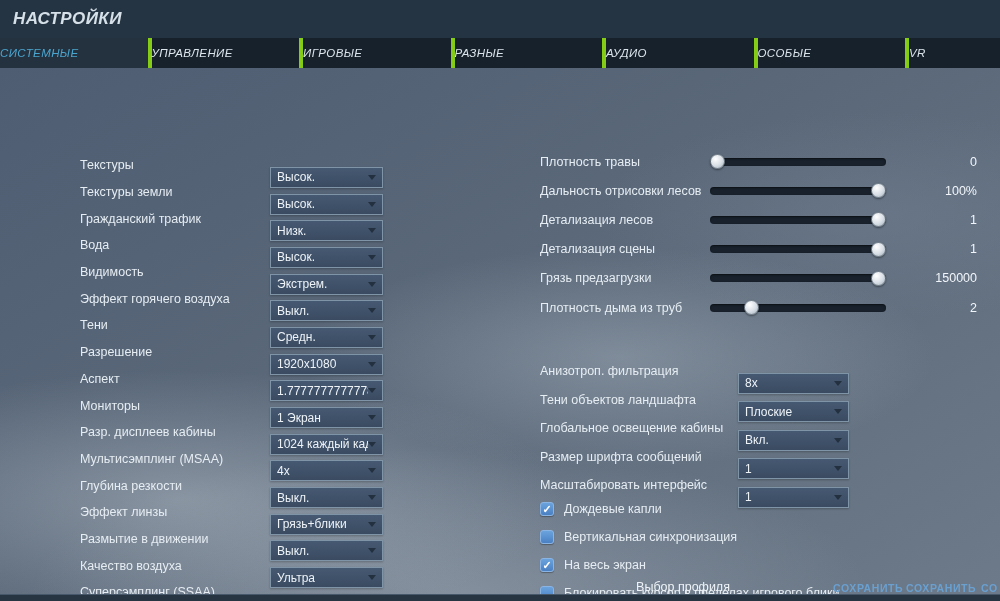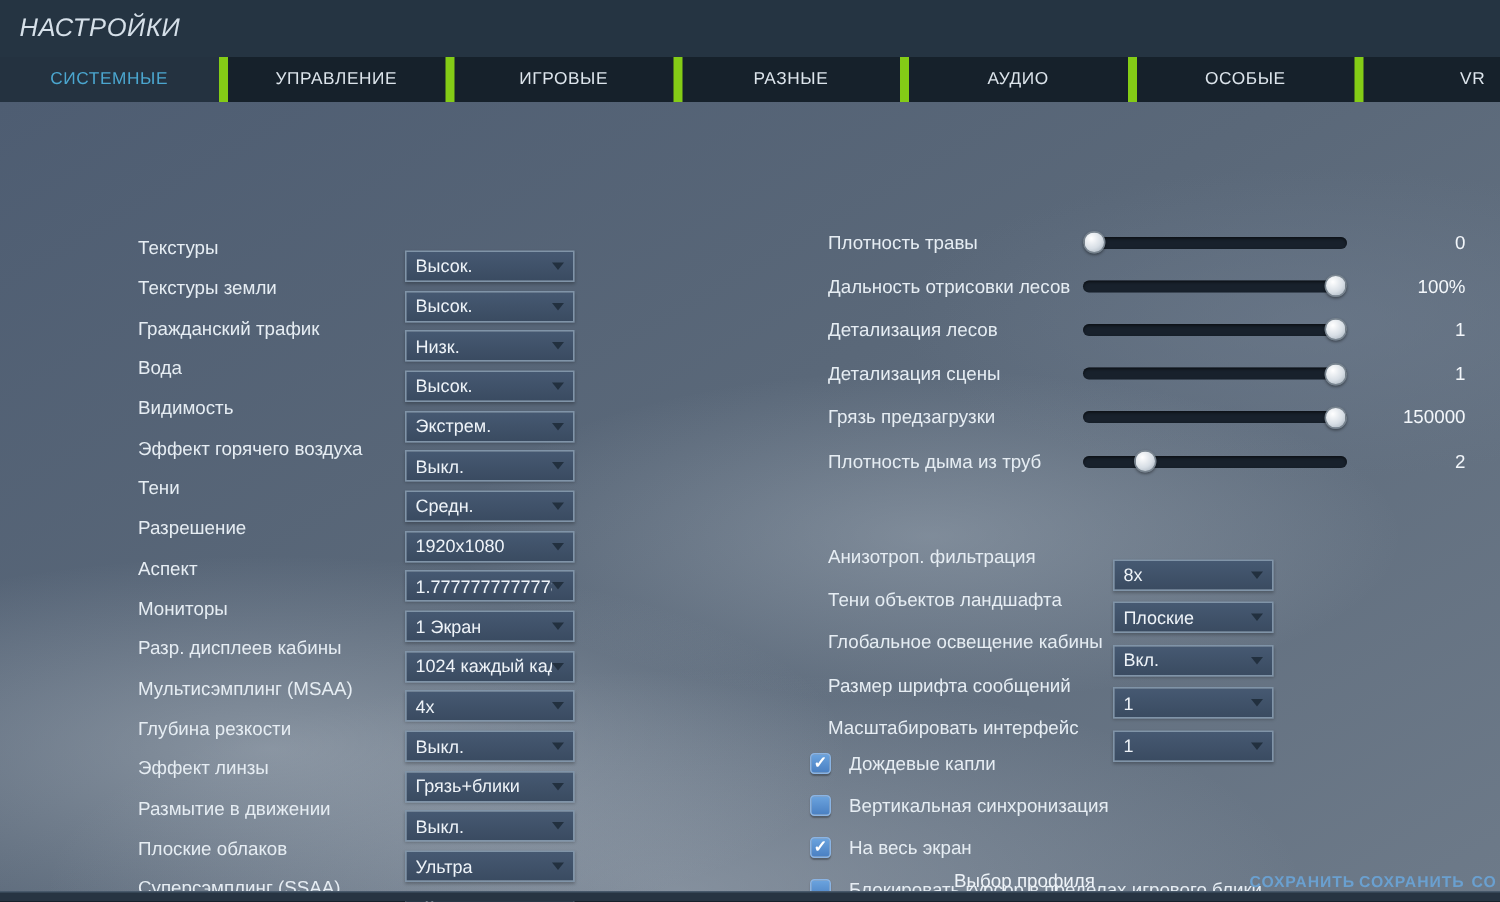--- a/index.html
+++ b/index.html
@@ -1,38 +1,38 @@
 <!DOCTYPE html>
 <html><head>
 <meta charset="utf-8">
 <style>
   * { margin:0; padding:0; box-sizing:border-box; }
   body { font-family:"Liberation Sans", sans-serif; background:#000; }
   .screen { position:relative; width:1000px; height:601px; overflow:hidden; background:#1a2530; }
 
   
   .header { position:absolute; top:0; left:0; width:100%; height:38px; background:#253442; }
-  .header .title { display:inline-block; padding-left:13px; line-height:38px; font-size:17px; font-weight:normal; font-style:italic; color:#d6e0e9; letter-spacing:.4px; }
+  .header .title { display:inline-block; padding-left:13px; line-height:38px; font-size:17px; font-weight:bold; font-style:italic; color:#d6e0e9; letter-spacing:.4px; }
 
   
   .tabbar { position:absolute; top:38px; left:0; width:100%; height:30px; background:#16212b; display:flex; }
-  .tab { flex:0 0 151.5px; height:30px; line-height:30px; text-align:center; font-size:11.5px; color:#dde5ec; letter-spacing:.4px; border-right:6px solid #84cc16; cursor:pointer; }
+  .tab { flex:0 0 151.5px; height:30px; line-height:30px; text-align:left; font-size:11.5px; color:#dde5ec; letter-spacing:.4px; border-right:4px solid #84cc16; cursor:pointer;font-style:italic; }
   .tab.active { background:#243240; color:#4ba6cf; }
 
   
   .content { position:absolute; top:68px; left:0; width:100%; height:526px;
     background:
       radial-gradient(55% 35% at 18% 82%, rgba(198,206,214,.42), rgba(198,206,214,0) 70%),
       radial-gradient(45% 30% at 62% 55%, rgba(188,198,208,.35), rgba(188,198,208,0) 70%),
       radial-gradient(40% 28% at 88% 28%, rgba(110,124,142,.55), rgba(110,124,142,0) 70%),
       radial-gradient(60% 40% at 45% 100%, rgba(187,195,205,.38), rgba(187,195,205,0) 70%),
       linear-gradient(150deg, #4e5d72 0%, #5a6879 45%, #6d7a89 100%);
   }
 
-  .lbl { font-size:12.5px; color:#e6edf3; white-space:nowrap;margin-left:12px; }
+  .lbl { font-size:12.5px; color:#e6edf3; white-space:nowrap; }
 
   
   .select { height:21px; border:1px solid #8094a8; background:linear-gradient(180deg,#465972 0%, #3a4b61 100%); display:flex; align-items:center; padding:0 6px; cursor:pointer; box-shadow:0 1px 2px rgba(0,0,0,.25);margin-top:24px; }
   .select .sel-val { font-size:12px; color:#eef3f8; white-space:nowrap; overflow:hidden; }
   .select .arrow { margin-left:auto; width:0; height:0; border-left:4px solid transparent; border-right:4px solid transparent; border-top:5px solid #22303f; }
 
   
   .left-rows { position:absolute; left:80px; top:84px; width:303px; }
   .lrow { height:26.7px; display:flex; align-items:center; }
   .lrow .lbl { flex:1; }
@@ -50,21 +50,21 @@
   
   .rselects { position:absolute; left:540px; top:289px; width:309px; }
   .rrow { height:28.5px; display:flex; align-items:center; }
   .rrow .lbl { width:198px; }
   .rrow .select { width:111px; }
 
   
   .checks { position:absolute; left:540px; top:427px; width:437px; }
   .crow { height:28px; display:flex; align-items:center; }
   .checkbox { width:14px; height:14px; border-radius:3px; border:1px solid #8ab4e4; background:linear-gradient(180deg,#6ba3de,#4a80c2); display:flex; align-items:center; justify-content:center; color:#ffffff; font-size:11px; font-weight:bold; line-height:1; cursor:pointer; box-shadow:0 1px 1px rgba(0,0,0,.3); }
-  .crow .lbl { }
+  .crow .lbl { margin-left:10px; }
 
   .caption { position:absolute; font-size:12.5px; color:#eef3f8; text-align:center; }
   .savelink { position:absolute; font-size:10.5px; font-weight:bold; letter-spacing:.6px; color:#6aa0d0; text-align:center; cursor:pointer; }
 
   
   .bottom-strip { position:absolute; bottom:0; left:0; width:100%; height:7px; background:#273442; border-top:1px solid #47586a; }
 </style>
 </head>
 <body>
 
@@ -186,21 +186,21 @@
         </div>
       </div>
       <div class="lrow">
         <span class="lbl">Размытие в движении</span>
         <div class="select">
           <span class="sel-val">Выкл.</span>
           <span class="arrow"></span>
         </div>
       </div>
       <div class="lrow">
-        <span class="lbl">Плоские облаков</span>
+        <span class="lbl">Качество воздуха</span>
         <div class="select">
           <span class="sel-val">Ультра</span>
           <span class="arrow"></span>
         </div>
       </div>
       <div class="lrow">
         <span class="lbl">Суперсэмплинг (SSAA)</span>
         <div class="select">
           <span class="sel-val">x2</span>
           <span class="arrow"></span>

